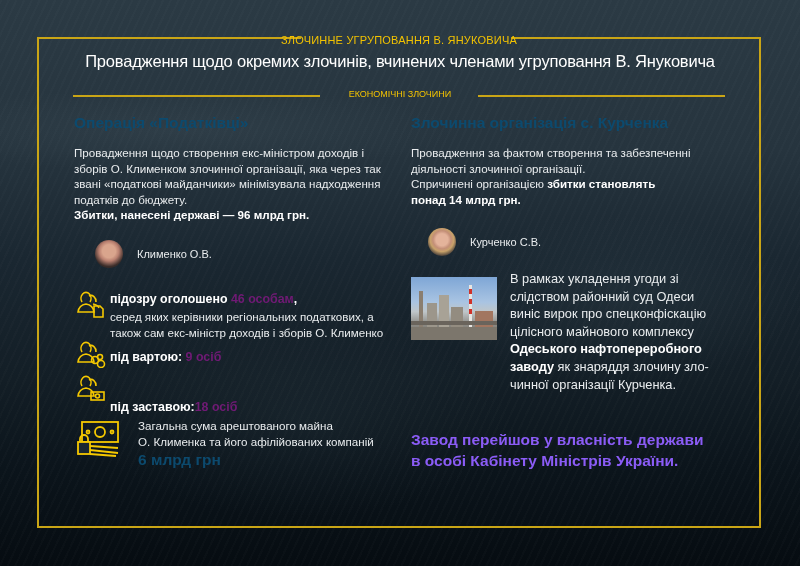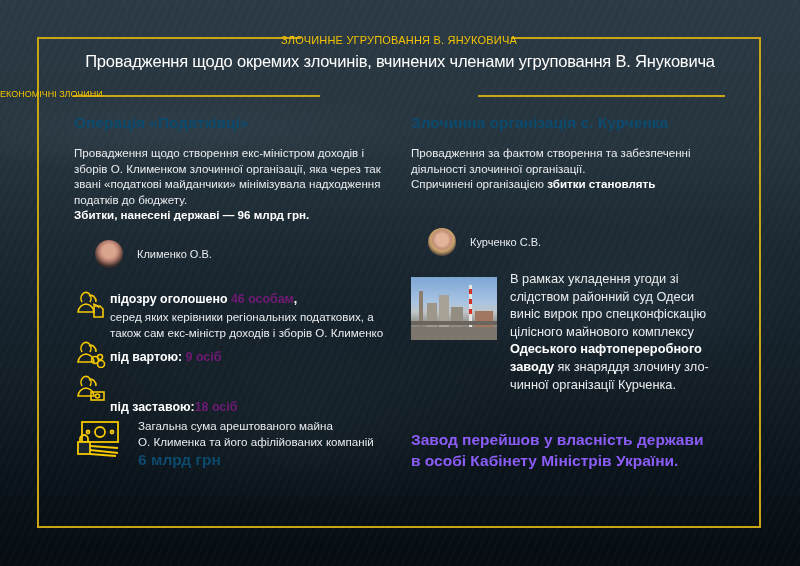--- a/index.html
+++ b/index.html
@@ -16,21 +16,21 @@
   .frame{position:absolute;left:37px;top:37px;width:724px;height:491px;
     border:2px solid #c9a516;box-sizing:border-box;}
   .frame-label{position:absolute;top:-9px;left:0;right:0;text-align:center;}
   .frame-label span{background:transparent;padding:0 14px;font-size:11px;color:#f2c200;
     letter-spacing:0.2px;position:relative;}
   .frame-label-mask{position:absolute;left:262px;width:210px;top:-4px;height:8px;
     background:#2b3a44;}
   .page-title{position:absolute;top:52px;left:0;width:800px;text-align:center;
     font-size:16.5px;font-weight:normal;color:#fff;letter-spacing:-0.2px;}
   .subhead-line{position:absolute;top:95px;height:2px;background:#c9a516;}
-  .subhead{position:absolute;top:89px;left:0;width:800px;
+  .subhead{position:absolute;top:89px;left:0;width:800px;text-align:center;
     font-size:9px;color:#f2c200;}
   .yellow{color:#701a75;}
   .h2{position:absolute;font-size:15.5px;font-weight:bold;color:#0c4a6e;}
   .p{position:absolute;font-size:11.6px;line-height:15.6px;color:#e9ecee;}
   .b{font-weight:bold;color:#fff;}
   .avatar{position:absolute;width:28px;height:28px;border-radius:50%;overflow:hidden;
     background:radial-gradient(circle at 50% 40%,#d9a58d 0 30%,#b98070 45%,#3b2d2a 70%,#1c1a1b 100%);}
   .avatar.k2{background:radial-gradient(circle at 50% 42%,#e4b39b 0 28%,#c48f78 42%,#c8a26a 55%,#2d2a2f 80%,#1c1a1b 100%);}
   .name{position:absolute;font-size:11px;color:#e9ecee;}
   .icon{position:absolute;}
@@ -126,20 +126,21 @@
   <div>О. Клименка та його афілійованих компаній</div>
 </div>
 <div class="h2" style="left:138px;top:451px;font-size:15.5px;">6 млрд грн</div>
 
 <div class="h2" style="left:411px;top:114px;">Злочинна організація с. Курченка</div>
 
 <div class="p" style="left:411px;top:145px;width:330px;">
   <div>Провадження за фактом створення та забезпеченні</div>
   <div>діяльності злочинної організації.</div>
   <div><span>Спричинені організацією </span><span class="b">збитки становлять</span></div>
+  <div class="b">понад 14 млрд грн.</div>
 </div>
 
 <div class="avatar k2" style="left:428px;top:228px;"></div>
 <div class="name" style="left:470px;top:236px;">Курченко С.В.</div>
 
 <div class="photo">
   <svg width="86" height="63" viewBox="0 0 86 63">
     <rect x="8" y="14" width="4" height="36" fill="#8a7e70"></rect>
     <rect x="58" y="8" width="3" height="42" fill="#e8e6e2"></rect>
     <rect x="58" y="12" width="3" height="5" fill="#d0322a"></rect>

